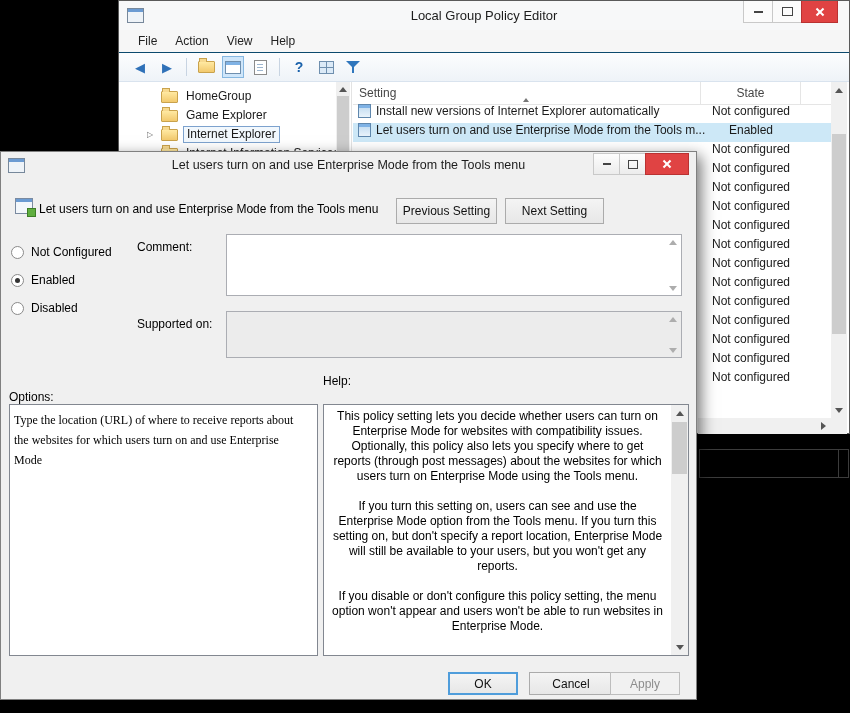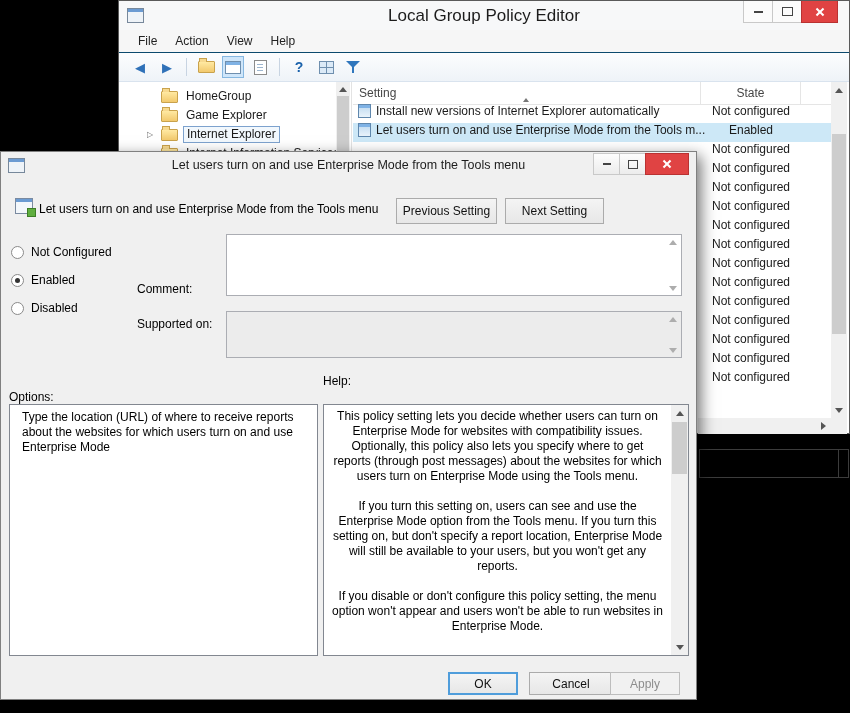--- a/index.html
+++ b/index.html
@@ -4,21 +4,21 @@
 <style>
   html,body{margin:0;padding:0;background:#000;}
   .stage{position:relative;width:850px;height:713px;background:#000;overflow:hidden;
          font-family:"Liberation Sans","DejaVu Sans",sans-serif;-webkit-font-smoothing:antialiased;}
 
   
   .gpe{position:absolute;left:118px;top:0;width:732px;height:434px;background:#fff;
        border:1px solid #5a5a5a;box-sizing:border-box;}
   .titlebar{position:absolute;left:0;top:0;right:0;height:29px;background:#f7f8f9;}
   .titlebar .title{position:absolute;left:0;right:0;top:0;line-height:29px;text-align:center;
-       font-size:17px;color:#1c1c1c;}
+       font-size:13px;color:#1c1c1c;}
   .app-icon{position:absolute;left:8px;top:7px;width:15px;height:13px;border:1px solid #77889b;
        background:#eef3f8;}
   .app-icon::before{content:"";position:absolute;left:0;top:0;right:0;height:3px;background:#6b9bd2;}
   .win-controls{position:absolute;right:11px;top:0;display:flex;z-index:2;}
   .ctrl{width:28px;height:21px;display:flex;align-items:center;justify-content:center;
        background:#fbfbfb;border:1px solid #c9c9c9;border-top:none;margin-left:-1px;cursor:default;}
   .ctrl .dash{width:9px;height:2px;background:#444;}
   .ctrl .sq{width:9px;height:7px;border:1px solid #444;}
   .ctrl.close{width:35px;background:#e04343;border-color:#b93232;}
   .close-x{position:relative;width:10px;height:10px;}
@@ -138,21 +138,21 @@
   .box{position:absolute;background:#fff;border:1px solid #abadb3;box-sizing:border-box;}
   .box.disabled{background:#ececec;}
   .box .rail{position:absolute;right:0;top:0;bottom:0;width:16px;}
   .rail .sbtn{height:14px;}
   .rail .sbtn .tri-up{border-bottom-color:#adadad;}
   .rail .sbtn .tri-down{border-top-color:#adadad;}
   .rail .bottom{position:absolute;bottom:0;left:0;right:0;}
   .box-text{position:absolute;left:6px;top:4px;right:20px;font-size:12px;}
 
   .panel{position:absolute;background:#fff;border:1px solid #828790;box-sizing:border-box;}
-  .opt-desc{position:absolute;left:12px;top:5px;right:10px;font-size:12px;line-height:15px;}
+  .opt-desc{position:absolute;left:4px;top:5px;right:10px;font-size:12px;line-height:20px;font-family:Liberation Serif, serif;}
   .url-input{position:absolute;left:6px;top:72px;width:221px;height:18px;border:1px solid #8b8b8b;
        font-family:"Liberation Sans","DejaVu Sans",sans-serif;font-size:11.5px;padding:0 3px;
        box-sizing:border-box;background:#fff;color:#000;}
   .help-text{position:absolute;left:0;top:0;right:17px;bottom:0;padding:4px 8px;
        font-size:12px;line-height:15px;overflow:hidden;}
   .help-text p{margin:0 0 15px 0;}
   .help-scroll{position:absolute;right:0;top:0;bottom:0;width:17px;background:#f0f0f0;}
   .help-scroll .sbtn{height:16px;}
   .help-scroll .sbtn.bottom{position:absolute;bottom:0;left:0;right:0;}
   .btn-ok{position:absolute;left:447px;top:520px;width:70px;height:23px;border:2px solid #4f9ddb;}
@@ -353,21 +353,21 @@
     </div>
     <div class="radio-row" style="top:120px;">
       <span class="radio checked"></span>
       <span>Enabled</span>
     </div>
     <div class="radio-row" style="top:148px;">
       <span class="radio"></span>
       <span>Disabled</span>
     </div>
 
-    <span class="fld-label" style="left:136px;top:88px;margin-top:42px;">Comment:</span>
+    <span class="fld-label" style="left:136px;top:88px;">Comment:</span>
     <div class="box" style="left:225px;top:82px;width:456px;height:62px;">
       <span class="box-text"></span>
       <div class="rail">
         <div class="sbtn">
             <span class="tri-up"></span>
           </div>
         <div class="sbtn bottom">
             <span class="tri-down"></span>
           </div>
       </div>

